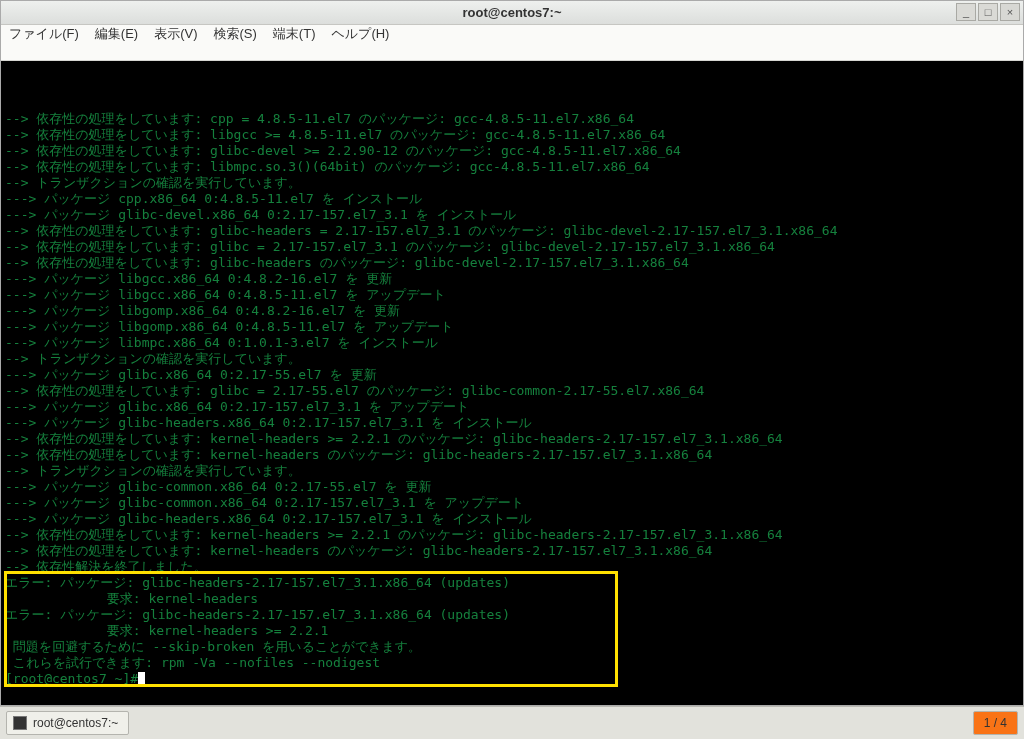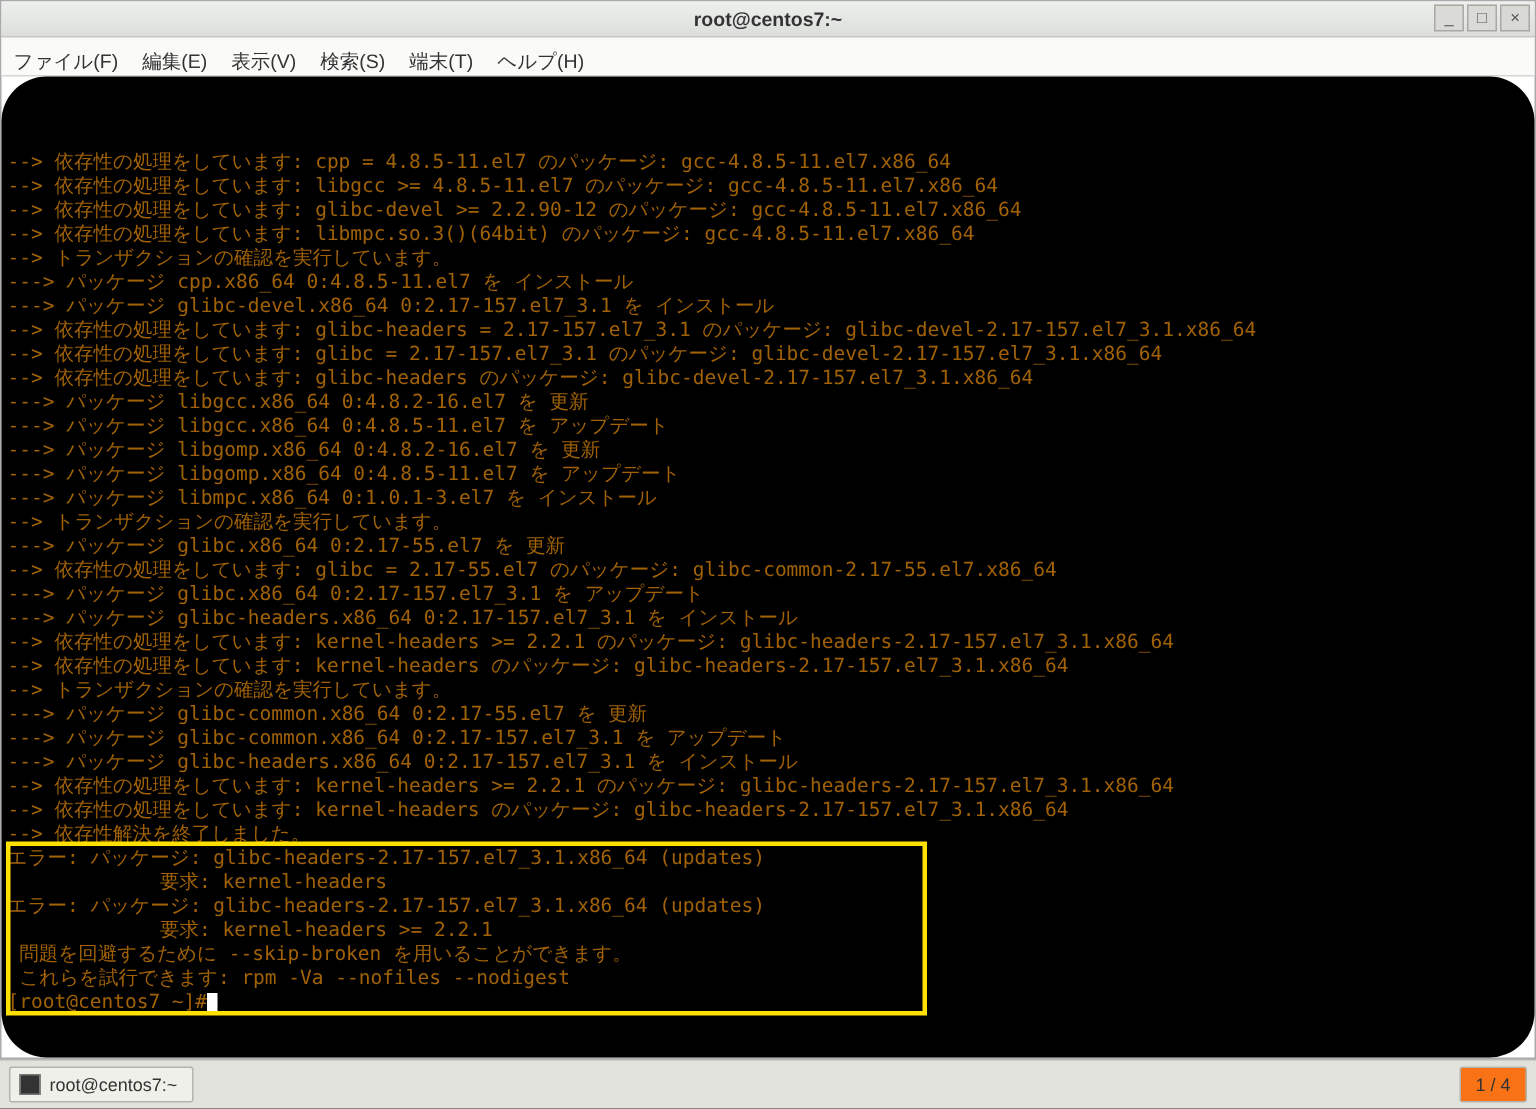--- a/index.html
+++ b/index.html
@@ -49,43 +49,42 @@
     background: #dadad6;
     border: 1px solid #a9a9a4;
     display: flex;
     align-items: center;
     justify-content: center;
     font-size: 11px;
     color: #555;
   }
   .tbtn.close { background: #d8d8d4; }
   .menubar {
-    height: 26px;
+    height: 36px;
     background: #fafaf8;
     border-bottom: 1px solid #d6d6d2;
     display: flex;
-    align-items: flex-end;
+    align-items: flex-start;
     padding: 0 8px;
     gap: 16px;
     font-size: 13px;
     color: #333;
   }
   .menubar span { cursor: default; }
   .terminal {
     flex: 1;
     background: #000;
-    color: #a16207;
+    color: #15803d;
     font-family: "DejaVu Sans Mono","Consolas",monospace;
     font-size: 13px;
     line-height: 16px;
     padding: 2px 4px;
     overflow: hidden;
     white-space: pre;
     position: relative;
-    border-radius: 30px;
   }
   .terminal .line { white-space: pre; }
   .hl-box {
     position: absolute;
     border: 3px solid #ffe000;
     left: 3px;
     top: 510px;
     width: 614px;
     height: 116px;
     pointer-events: none;

